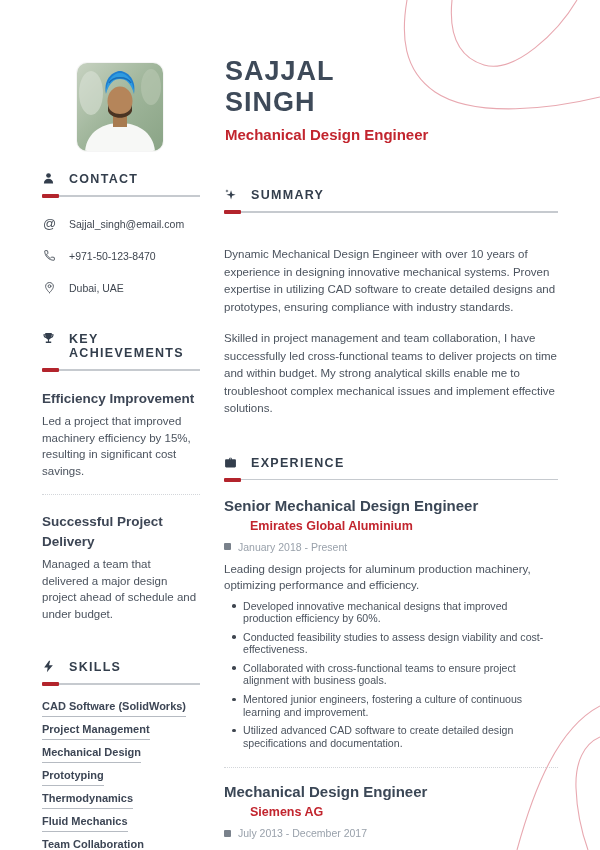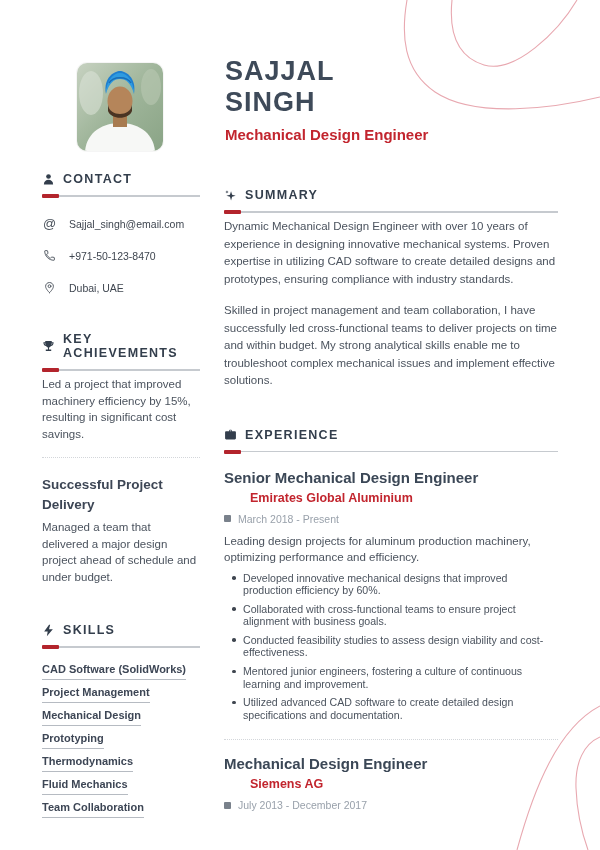--- a/index.html
+++ b/index.html
@@ -13,21 +13,21 @@
   .photo svg{display:block;}
   .header-block{position:absolute;left:225px;top:56px;}
   .name{font-size:27px;font-weight:600;letter-spacing:1px;color:#3e4a59;line-height:31px;margin:0;}
   .job-title{margin-top:8px;font-size:15px;font-weight:700;color:#c2252e;}
 
   
   .left{position:absolute;left:42px;top:172px;width:158px;}
   .right{position:absolute;left:224px;top:188px;width:334px;}
 
   
-  .sec-head{display:flex;align-items:center;gap:8px;}
+  .sec-head{display:flex;gap:14px;}
   .sec-head h2{font-size:12.5px;font-weight:700;letter-spacing:1.3px;color:#333e4c;margin:0;}
   .sec-head .ico{display:flex;}
   .sec-head .ico svg{width:13px;height:13px;fill:#333e4c;}
   .rule{position:relative;height:4px;margin-top:8px;}
   .rule::before{content:"";position:absolute;left:0;right:0;top:1.2px;height:1.5px;background:#c6cacf;}
   .rule::after{content:"";position:absolute;left:0;top:0;width:17px;height:4px;background:#b3242c;border-radius:1px;}
   .sec{margin-top:38px;}
 
   
   .c-row{display:flex;align-items:center;gap:12px;margin-top:19px;font-size:10.5px;color:#3f4650;}
@@ -40,21 +40,21 @@
   .ach-title{margin-top:17px;font-size:13.5px;font-weight:700;color:#3d4655;line-height:20px;}
   .ach-text{margin-top:4px;font-size:11.5px;color:#4b535e;line-height:16.5px;}
   .dotted{border-top:1.5px dotted #d3d6da;margin-top:15px;}
 
   
   .skills-wrap{display:flex;flex-wrap:wrap;column-gap:9px;row-gap:6px;margin-top:14px;}
   .skill{font-size:11px;font-weight:600;color:#3d4655;border-bottom:1.2px solid #b6bbc2;padding-bottom:4px;}
 
   
   .summary-p{margin:14px 0 0;font-size:11.5px;line-height:17.5px;color:#4b535e;}
-  .summary-p:first-of-type{margin-top:4px;}
+  .summary-p:first-of-type{margin-top:32px;}
 
   
   .jtitle{margin-top:15px;font-size:15px;font-weight:700;color:#3b4756;}
   .company{margin-top:5px;font-size:12.5px;font-weight:700;color:#c2252e;margin-left:26px;}
   .date-row{display:flex;align-items:center;gap:7px;margin-top:8px;font-size:10.5px;color:#99a1ab;}
   .date-sq{width:7px;height:7px;background:#79818b;border-radius:1px;flex:none;}
   .lead{margin-top:8px;font-size:11.5px;line-height:16.5px;color:#4b535e;}
   ul.bullets{margin:4px 0 0;padding:0 0 0 19px;list-style:none;}
   ul.bullets li{position:relative;font-size:10.6px;line-height:12.6px;color:#4b535e;margin-top:6px;}
   ul.bullets li::before{content:"";position:absolute;left:-11px;top:4.5px;width:3.5px;height:3.5px;border-radius:50%;background:#3f4650;}
@@ -145,20 +145,21 @@
         <span class="ico">
           <svg viewBox="0 0 24 24">
               <path d="M6,2 H18 V4 H21.5 C21.5,8.2 19.5,10.4 16.5,11 C15.7,12.6 14.4,13.7 13,14 V17.5 H17 V20.5 H7 V17.5 H11 V14 C9.6,13.7 8.3,12.6 7.5,11 C4.5,10.4 2.5,8.2 2.5,4 H6 Z M4.6,6 C4.9,7.6 5.8,8.6 6.8,9 C6.4,8.1 6.1,7.1 6,6 Z M19.4,6 H18 C17.9,7.1 17.6,8.1 17.2,9 C18.2,8.6 19.1,7.6 19.4,6 Z"></path>
             </svg>
         </span>
         <h2>KEY ACHIEVEMENTS</h2>
       </div>
       <div class="rule"></div>
 
       <div>
+        <div class="ach-title">Efficiency Improvement</div>
         <div class="ach-text">Led a project that improved machinery efficiency by 15%, resulting in significant cost savings.</div>
       </div>
       <div class="dotted"></div>
       <div>
         <div class="ach-title">Successful Project Delivery</div>
         <div class="ach-text">Managed a team that delivered a major design project ahead of schedule and under budget.</div>
       </div>
     </section>
 
     <section class="sec">
@@ -211,27 +212,27 @@
         </span>
         <h2>EXPERIENCE</h2>
       </div>
       <div class="rule"></div>
 
       <article>
         <div class="jtitle">Senior Mechanical Design Engineer</div>
         <div class="company">Emirates Global Aluminium</div>
         <div class="date-row">
           <span class="date-sq"></span>
-          <span>March 2018 - Present</span>
+          <span>January 2018 - Present</span>
         </div>
         <div class="lead">Leading design projects for aluminum production machinery, optimizing performance and efficiency.</div>
         <ul class="bullets">
           <li>Developed innovative mechanical designs that improved production efficiency by 60%.</li>
+          <li>Conducted feasibility studies to assess design viability and cost-effectiveness.</li>
           <li>Collaborated with cross-functional teams to ensure project alignment with business goals.</li>
-          <li>Conducted feasibility studies to assess design viability and cost-effectiveness.</li>
           <li>Mentored junior engineers, fostering a culture of continuous learning and improvement.</li>
           <li>Utilized advanced CAD software to create detailed design specifications and documentation.</li>
         </ul>
       </article>
 
       <div class="dotted" style="margin-top:18px;"></div>
 
       <article>
         <div class="jtitle">Mechanical Design Engineer</div>
         <div class="company">Siemens AG</div>

